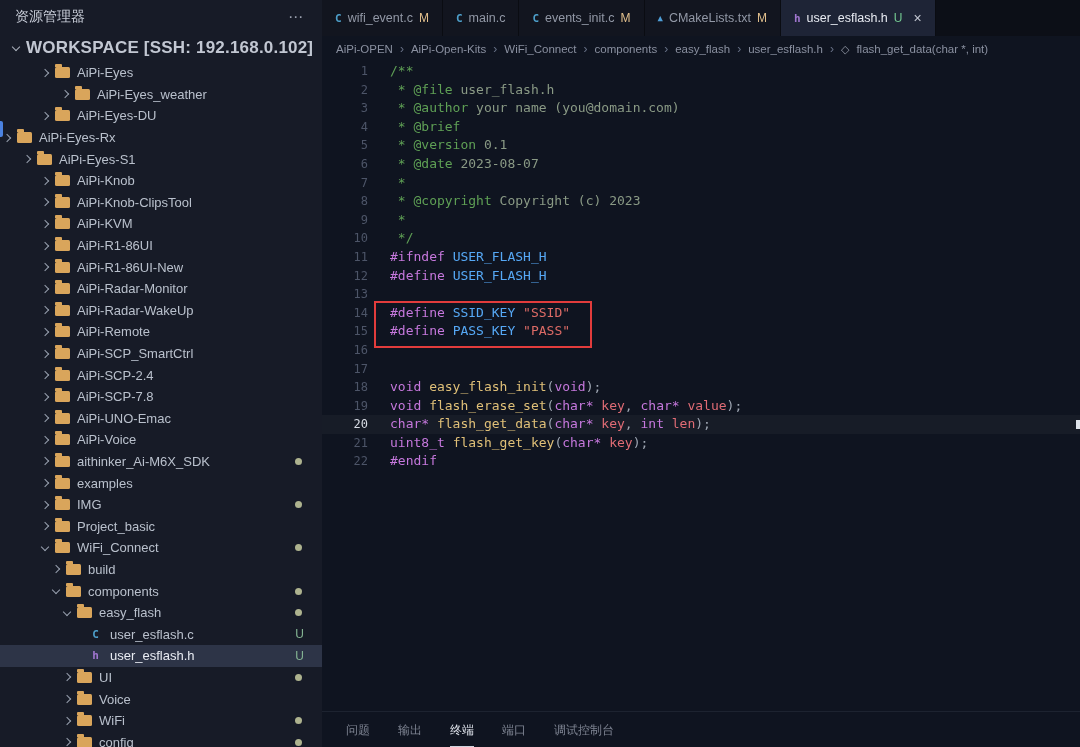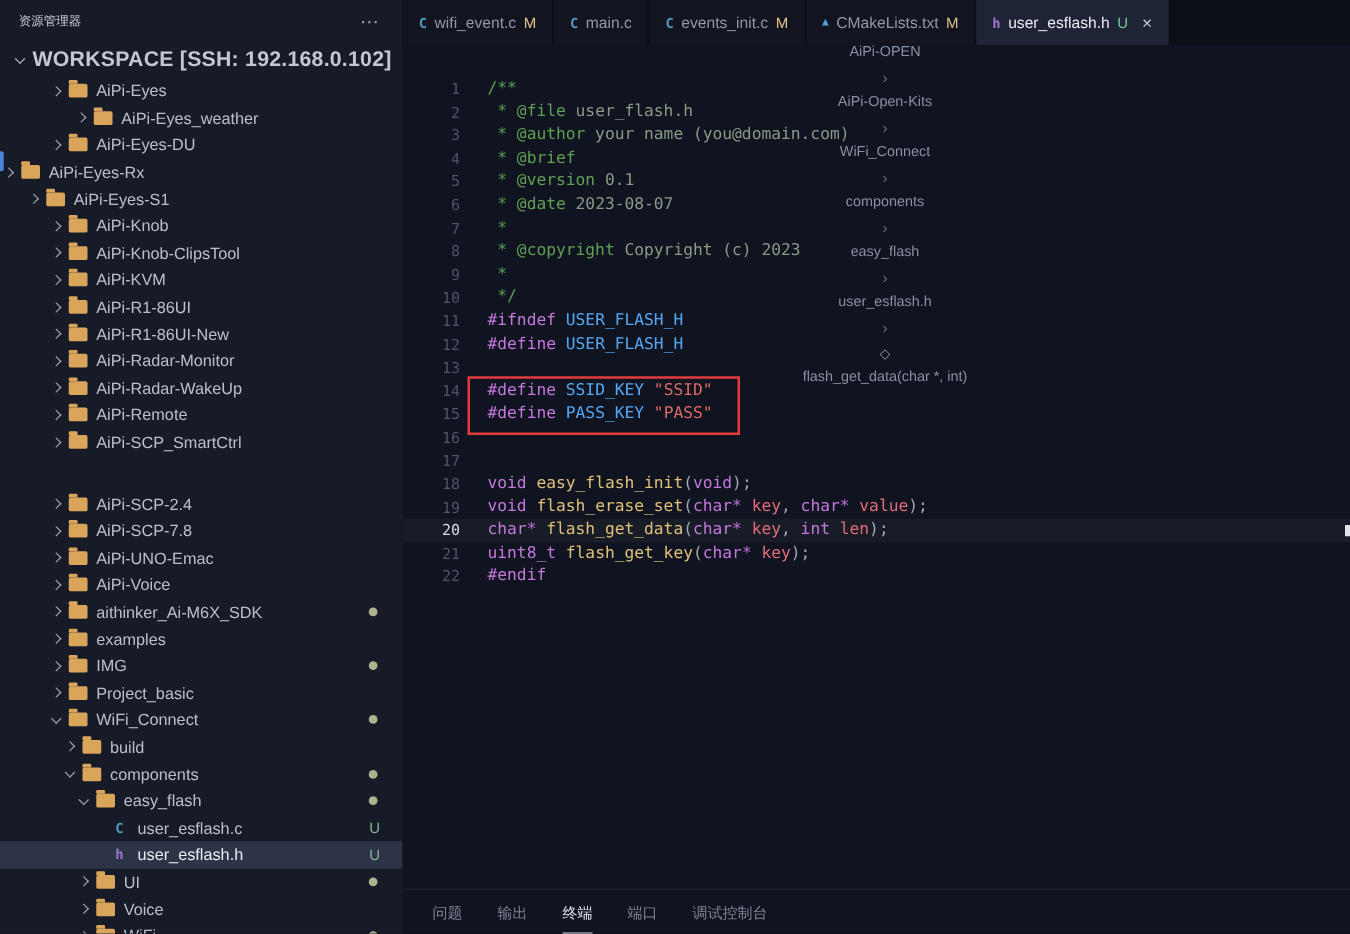--- a/index.html
+++ b/index.html
@@ -3,21 +3,21 @@
 <meta charset="utf-8">
 <style>
   html,body{margin:0;padding:0;}
   body{width:1080px;height:747px;overflow:hidden;background:#0f1420;
        font-family:"Liberation Sans","DejaVu Sans",sans-serif;position:relative;}
   .app{display:flex;width:1080px;height:747px;}
 
   
   .sidebar{width:322px;min-width:322px;background:#171b27;position:relative;overflow:hidden;color:#b9c0cc;}
   .sb-title-row{height:34px;display:flex;align-items:center;justify-content:space-between;padding:0 18px 0 15px;}
-  .sb-title{font-size:10px;color:#c9ced9;}
+  .sb-title{font-size:14px;color:#c9ced9;}
   .more{color:#9aa0ae;font-size:15px;letter-spacing:1px;cursor:pointer;}
   .ws-row{height:28px;display:flex;align-items:center;font-size:17px;font-weight:700;color:#c2c7d2;padding-left:10px;letter-spacing:.2px;}
   .ws-chev{width:14px;height:12px;position:relative;margin-right:2px;}
   .ws-chev::before{content:"";position:absolute;left:3px;top:2px;width:5px;height:5px;
     border-right:1.4px solid #aab0bc;border-bottom:1.4px solid #aab0bc;transform:rotate(45deg);}
   .trow{height:21.6px;display:flex;align-items:center;font-size:13px;cursor:pointer;white-space:nowrap;}
   .trow.sel{background:#2d3447;color:#e9ecf3;}
   .chev{width:14px;min-width:14px;height:14px;position:relative;}
   .chev::before{content:"";position:absolute;left:4px;top:4px;width:5px;height:5px;
     border-right:1.4px solid #98a0af;border-bottom:1.4px solid #98a0af;transform:rotate(-45deg);}
@@ -40,21 +40,21 @@
   .tab.active{background:#1e2436;color:#e8ebf2;}
   .ticon{font-family:"DejaVu Sans Mono",monospace;font-weight:700;font-size:11px;}
   .ticon.c{color:#4d9fca;}.ticon.h{color:#a076cf;}
   .ticon.cmake{color:#4f9fd8;font-size:9px;}
   .tbadge{font-size:12px;}
   .tbadge.m{color:#e2c08d;}
   .tbadge.u{color:#73c991;}
   .tclose{color:#c3c8d2;font-size:14px;margin-left:5px;cursor:pointer;}
 
   .breadcrumb{height:26px;min-height:26px;display:flex;align-items:center;font-size:11.5px;color:#8a90a0;
-              padding-left:14px;gap:7px;background:#0f1420;white-space:nowrap;flex-direction:column;}
+              padding-left:14px;gap:7px;background:#0f1420;white-space:nowrap;}
   .bc-item{cursor:pointer;}
   .bc-sep{color:#677086;font-size:12px;}
   .bc-sym{color:#9298a6;font-size:11px;}
 
   .code-area{position:relative;flex:1;overflow:hidden;font-family:"DejaVu Sans Mono",monospace;font-size:13px;}
   .cl{height:18.6px;line-height:18.6px;display:flex;white-space:pre;}
   .cl.cur{background:rgba(255,255,255,.035);}
   .ln{width:46px;min-width:46px;text-align:right;color:#4d5568;font-size:12px;}
   .cl.cur .ln{color:#d8dce4;}
   .lc{padding-left:22px;}
@@ -152,21 +152,21 @@
         <div class="trow" style="padding-left: 38px;">
           <span class="chev"></span>
           <span class="ficon"></span>
           <span class="tlabel">AiPi-Remote</span>
         </div>
         <div class="trow" style="padding-left: 38px;">
           <span class="chev"></span>
           <span class="ficon"></span>
           <span class="tlabel">AiPi-SCP_SmartCtrl</span>
         </div>
-        <div class="trow" style="padding-left: 38px; margin-top: 28px;">
+        <div class="trow" style="padding-left: 38px;">
           <span class="chev"></span>
           <span class="ficon"></span>
           <span class="tlabel">AiPi-SCP-2.4</span>
         </div>
         <div class="trow" style="padding-left: 38px;">
           <span class="chev"></span>
           <span class="ficon"></span>
           <span class="tlabel">AiPi-SCP-7.8</span>
         </div>
         <div class="trow" style="padding-left: 38px;">

